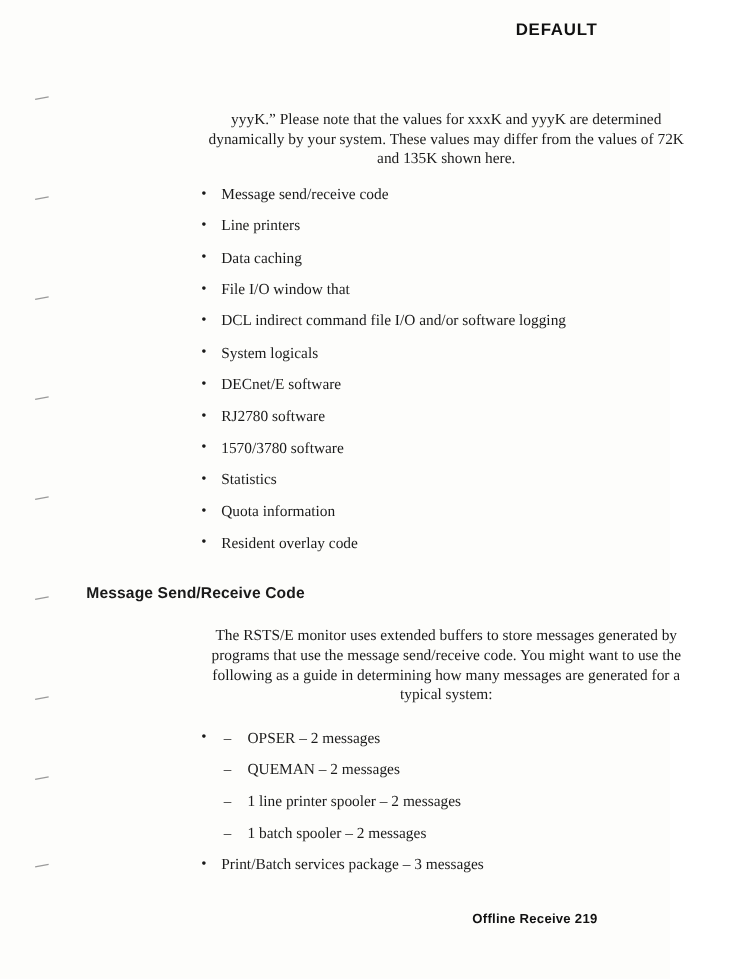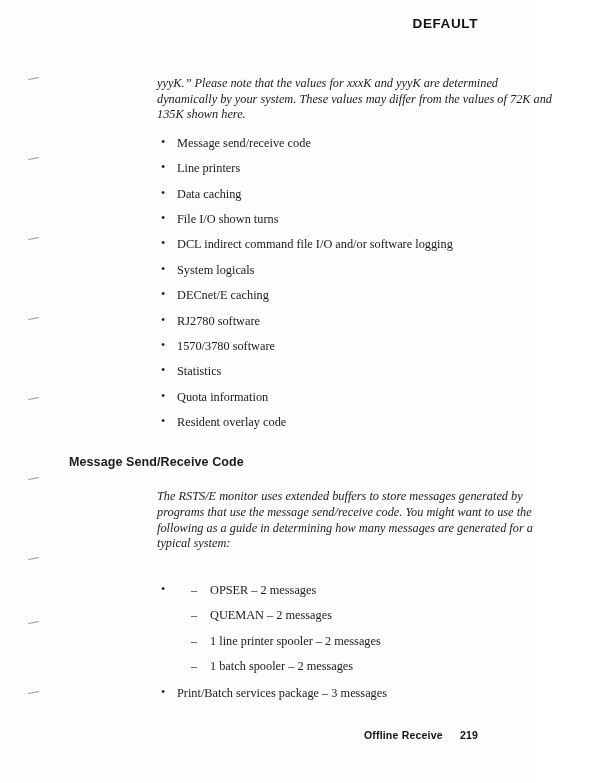--- a/index.html
+++ b/index.html
@@ -37,21 +37,21 @@
     position: absolute;
     bottom: 42px;
     right: 58px;
     font-family: "Liberation Sans", sans-serif;
     font-weight: bold;
     font-size: 10.5px;
     color: #111;
     letter-spacing: 0.2px;
   }
   .footer .pagenum {
-    margin-left: 14px;
+    margin-left: 0;
   }
   
   .margin-marks {
     position: absolute;
     left: 28px;
     top: 70px;
     width: 18px;
     height: 630px;
   }
   .margin-marks span {
@@ -65,23 +65,22 @@
   
   .content {
     position: absolute;
     left: 157px;
     top: 76px;
     width: 400px;
   }
   .para {
     font-size: 12.3px;
     line-height: 15.6px;
-    text-align: left;
-    margin: 0 0 13px 0;
-    font-style: italic;
+    text-align: center;
+    margin: 12px 0 13px 0;
   }
   .para.indent-less {
     margin-left: -27px;
     width: 427px;
   }
   ul.bullets {
     list-style: none;
     margin: 0;
     padding: 0;
   }
@@ -95,21 +94,21 @@
   ul.bullets li::before {
     content: "\2022";
     position: absolute;
     left: 4px;
     top: -1px;
     font-size: 12px;
     color: #1a1a1a;
   }
   ul.dashes {
     list-style: none;
-    margin: 12px;
+    margin: 0;
     padding: 0;
   }
   ul.dashes li {
     position: relative;
     font-size: 12.3px;
     line-height: 15px;
     padding-left: 21px;
     margin-bottom: 10.4px;
   }
   ul.dashes li::before {
@@ -153,24 +152,24 @@
 
   <div class="content">
 
     <p class="para">yyyK.” Please note that the values for xxxK and yyyK are determined dynamically by your system. These values may differ from the values of 72K and 135K shown here.</p>
 
 
     <ul class="bullets">
       <li>Message send/receive code</li>
       <li>Line printers</li>
       <li>Data caching</li>
-      <li>File I/O shown turns</li>
+      <li>File I/O window that</li>
       <li>DCL indirect command file I/O and/or software logging</li>
       <li>System logicals</li>
-      <li>DECnet/E caching</li>
+      <li>DECnet/E software</li>
       <li>RJ2780 software</li>
       <li>1570/3780 software</li>
       <li>Statistics</li>
       <li>Quota information</li>
       <li>Resident overlay code</li>
     </ul>
 
     <div class="spacer-sm"></div>
 
     <h2 class="section-head">Message Send/Receive Code</h2>

